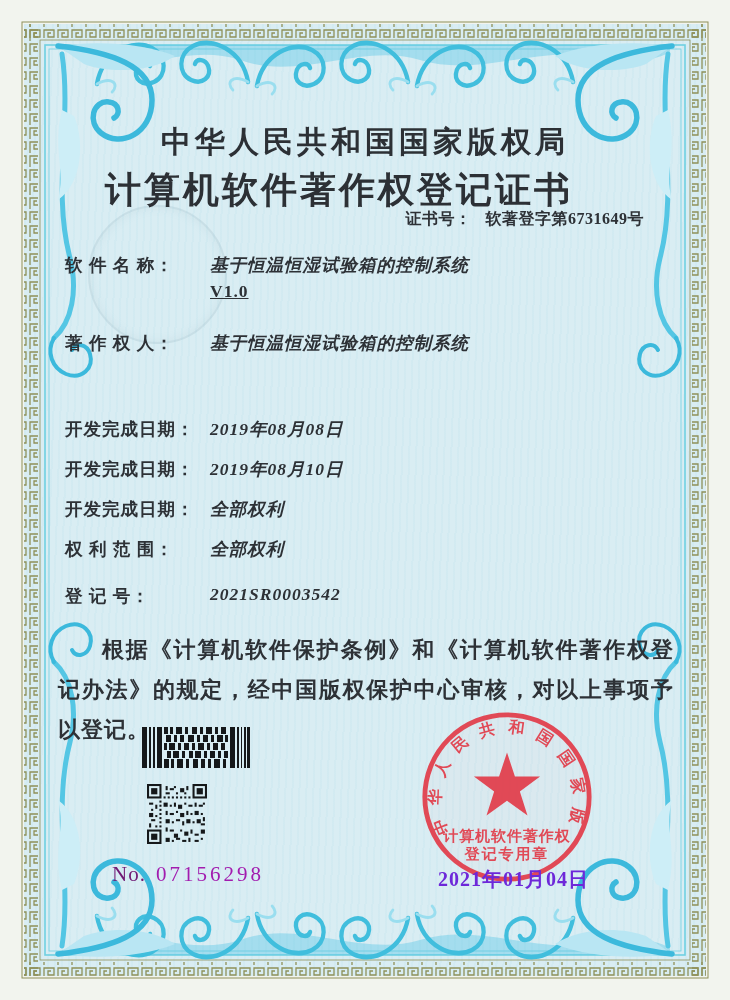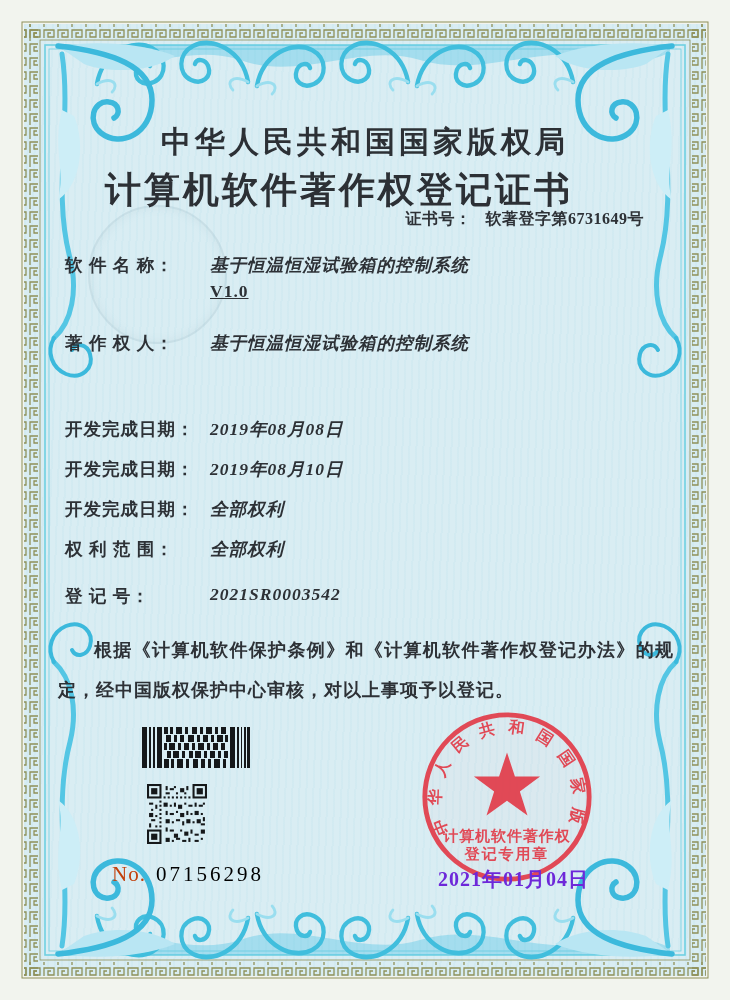--- a/index.html
+++ b/index.html
@@ -32,28 +32,28 @@
     position:absolute;top:209px;right:86px;
     font-size:16px;font-weight:bold;letter-spacing:0.5px;
   }
   .certno .lab{margin-right:14px;}
   .frow{position:absolute;left:65px;width:620px;font-size:17.5px;font-weight:bold;}
   .frow .flabel{position:absolute;left:0;letter-spacing:1px;}
   .frow .fvalue{position:absolute;left:145px;letter-spacing:1px;font-style:italic;}
   .frow .fvalue2{position:absolute;left:145px;top:28px;letter-spacing:1px;text-decoration:underline;}
   .para{
     position:absolute;left:58px;top:630px;width:616px;
-    font-size:18px;font-weight:bold;line-height:40px;letter-spacing:1px;
+    font-size:22px;font-weight:bold;line-height:40px;letter-spacing:1px;
     text-indent:2em;text-align:justify;
   }
   .serial{
     position:absolute;left:112px;top:862px;font-size:21px;letter-spacing:1px;
   }
-  .serial .no{color:#c2410c;margin-right:10px;}
-  .serial .num{color:#000000;letter-spacing:3px;}
+  .serial .no{color:#701a75;margin-right:10px;}
+  .serial .num{color:#a21caf;letter-spacing:3px;}
   .issue-date{
     position:absolute;left:438px;top:866px;font-size:20px;font-weight:bold;
     letter-spacing:1px;color:#6d28d9;z-index:6;
   }
   .barcode{position:absolute;left:142px;top:727px;z-index:3;}
   .qrcode{position:absolute;left:147px;top:784px;z-index:3;}
   .seal{position:absolute;left:420px;top:710px;z-index:5;opacity:0.92;}
 </style>
 </head>
 <body>

